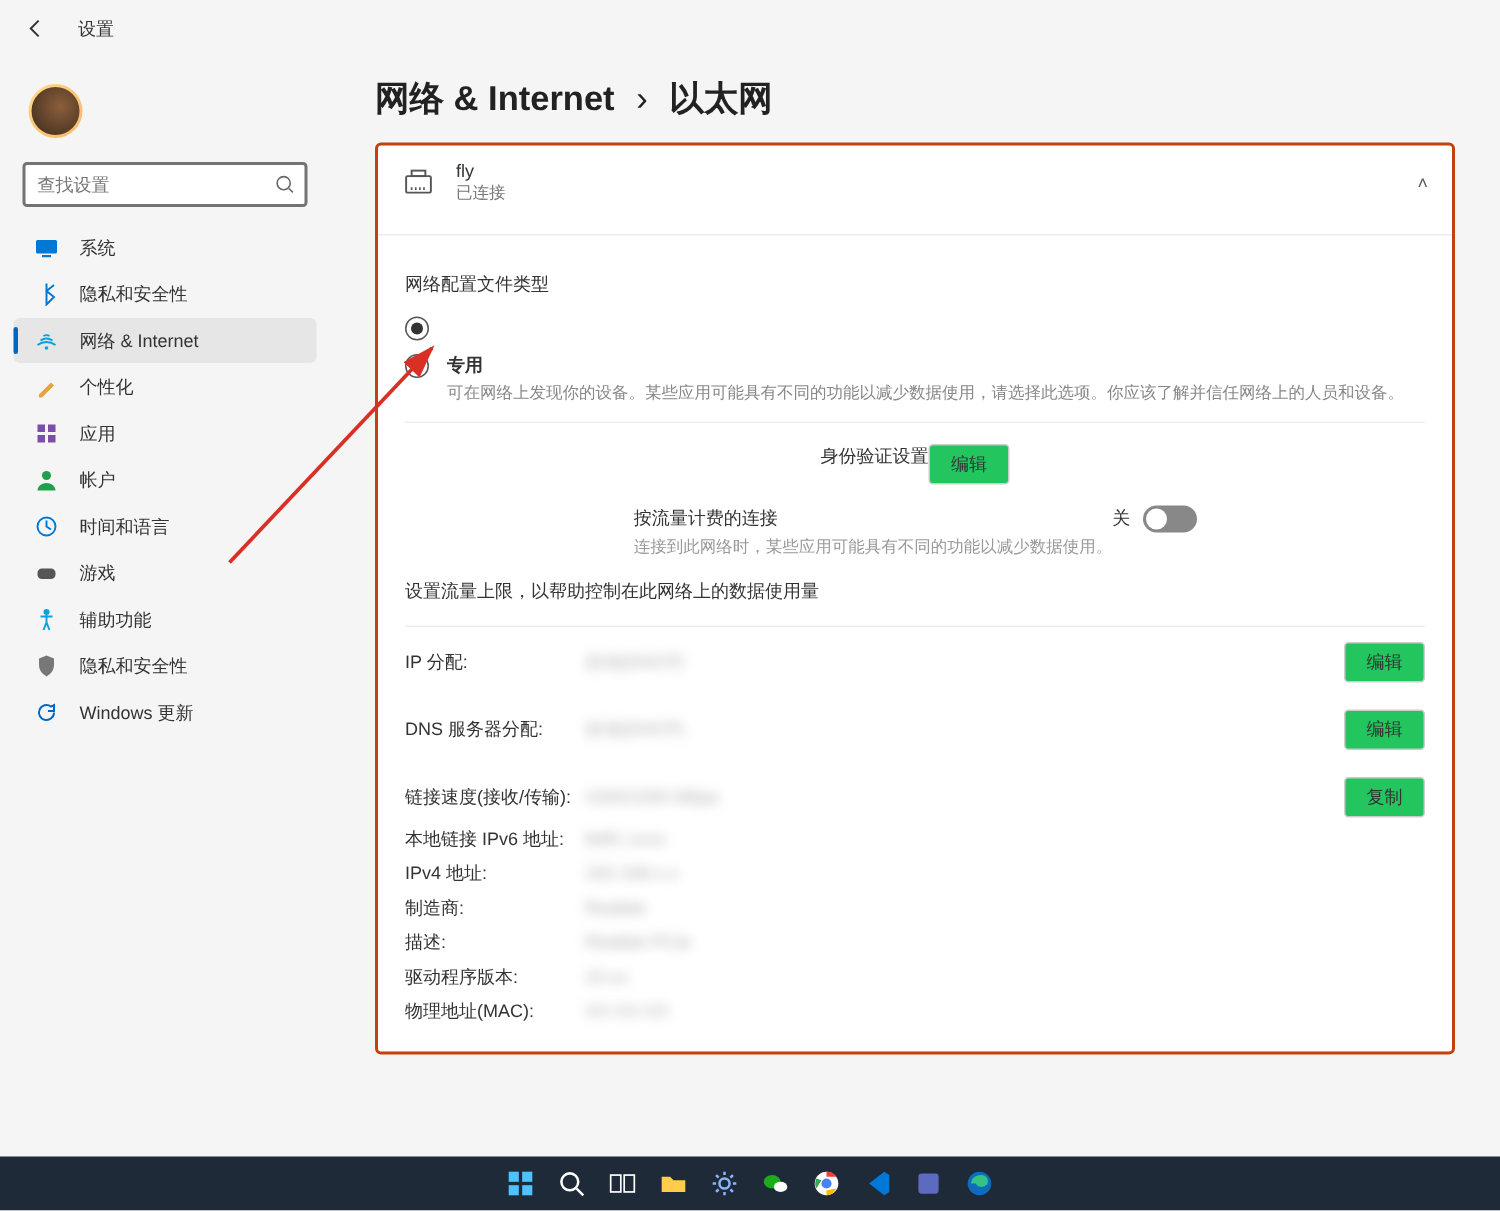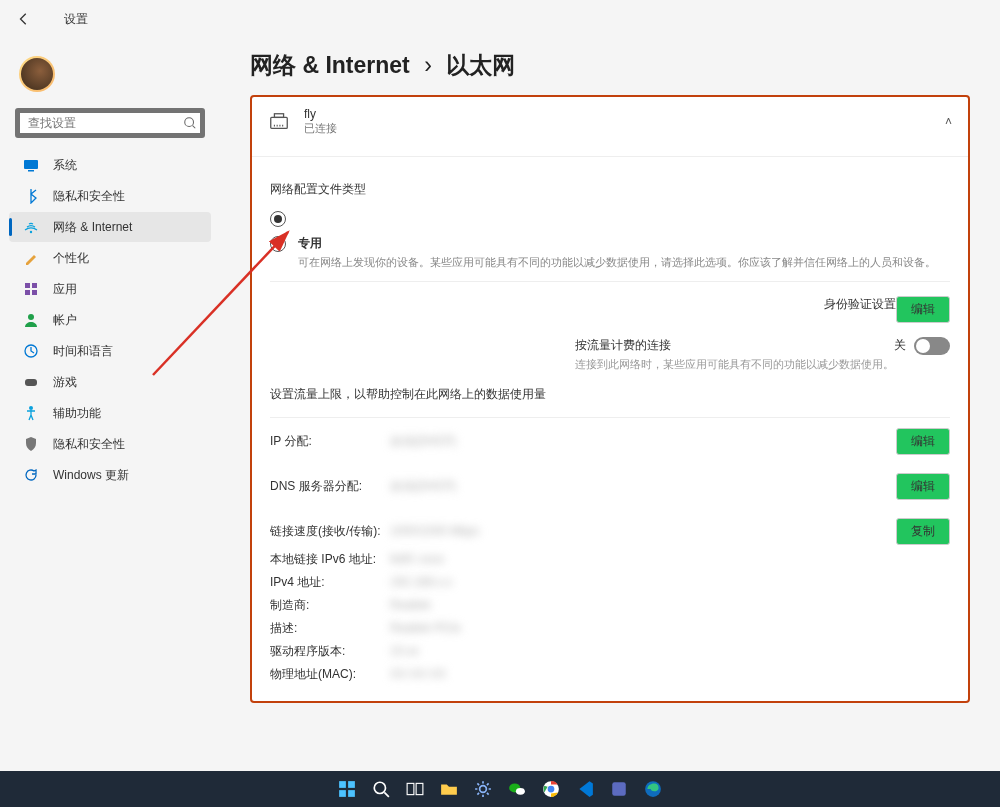--- a/index.html
+++ b/index.html
@@ -1,26 +1,26 @@
 <!DOCTYPE html>
 <html><head>
 <meta charset="utf-8">
 <style>
   * { margin: 0; padding: 0; box-sizing: border-box; }
   body { font-family: "Segoe UI", "Microsoft YaHei", sans-serif; background: #f5f5f5; width: 1000px; height: 807px; overflow: hidden; position: relative; }
-  .header { display: flex; align-items: center; padding: 14px 16px; height: 38px; gap: 12px; }
+  .header { display: flex; align-items: center; padding: 14px 16px; height: 38px; }
   .back-btn { width: 16px; height: 16px; display:flex; align-items:center; justify-content:center; margin-right: 20px; cursor:pointer; }
   .header-title { font-size: 12px; color: #333; }
   .main-wrap { display: flex; height: calc(100% - 38px - 36px); }
   .sidebar { width: 220px; padding: 10px 5px 0 5px; }
   .profile { display:flex; align-items:center; padding: 8px 14px 12px 14px; }
   .profile-pic { width: 36px; height:36px; border-radius:50%; background: radial-gradient(circle at 30% 30%, #ffe08a, #f7b267); position:relative; display:flex; align-items:center; justify-content:center;}
   .profile-pic::after{content:"";position:absolute;width:32px;height:32px;border-radius:50%;background:radial-gradient(circle at 60% 40%,#8b5e3c,#3a2a1a);}
   .search { position:relative; margin: 4px 10px 12px 10px; }
-  .search input { width:100%; height:30px; border:5px solid #737373; background:#fff; border-radius:3px; padding: 0 28px 0 8px; font-size:12px; color:#333; }
+  .search input { width:100%; height:30px; border:2px solid #737373; background:#fff; border-radius:3px; padding: 0 28px 0 8px; font-size:12px; color:#333; }
   .search .icon { position:absolute; right:8px; top:50%; transform:translateY(-50%); width:14px; height:14px; color:#666;}
   .nav { list-style:none; }
   .nav-item { display:flex; align-items:center; height:30px; padding: 0 14px; font-size:12px; color:#333; border-radius:4px; margin:1px 4px; cursor:pointer; }
   .nav-item.selected { background:#e6e6e6; position:relative; }
   .nav-item.selected::before { content:""; position:absolute; left:0; top:6px; bottom:6px; width:3px; background:#0067c0; border-radius:2px; }
   .nav-icon { width:16px; height:16px; margin-right:14px; display:flex; align-items:center; justify-content:center; }
   .content { flex:1; padding: 12px 30px 0 30px; overflow:auto; }
   .breadcrumb { font-size:23px; font-weight:600; color:#222; margin-bottom: 14px; }
   .bc-chevron { margin:0 8px; font-weight:normal; }
   .card { background:#fff; border:2px solid #c2410c; border-radius:4px; margin-bottom:10px; }
@@ -29,21 +29,21 @@
   .card-head-text .line1 { font-size:12px; color:#333; }
   .card-head-text .line2 { font-size:11px; color:#777; }
   .chev-right { margin-left:auto; color:#555; font-size:12px; }
   .card-body { padding: 4px 18px 12px 18px; }
   .section-title { font-size:12px; color:#333; margin:10px 0 12px 0; }
   .radio-row { display:flex; align-items:flex-start; margin:8px 0; }
   .radio { width:16px; height:16px; border:1.5px solid #555; border-radius:50%; margin-right:12px; margin-top:1px; position:relative; flex-shrink:0; cursor:pointer;}
   .radio.checked::after { content:""; position:absolute; left:2.5px; top:2.5px; width:8px; height:8px; background:#333; border-radius:50%;}
   .radio-label { font-size:12px; font-weight:600; color:#333; }
   .radio-desc { font-size:11px; color:#888; line-height:1.5; margin-top:2px;}
-  .block { display:flex; align-items:flex-start; justify-content:flex-end; margin:14px 0; }
+  .block { display:flex; align-items:flex-start; justify-content:center; margin:14px 0; }
   .block-left .bl-title { font-size:12px; color:#333; }
   .block-left .bl-desc { font-size:11px; color:#999; margin-top:3px; max-width:500px;}
   .btn { border:1px solid #ccc; background:#22c55e; border-radius:3px; font-size:12px; color:#333; padding:4px 14px; cursor:pointer; }
   .toggle-wrap { display:flex; align-items:center; gap:8px;}
   .toggle-label{font-size:12px;color:#333;}
   .toggle { width:36px; height:18px; border-radius:9px; background:#888; position:relative; cursor:pointer;}
   .toggle::after{content:"";position:absolute;left:2px;top:2px;width:14px;height:14px;background:#fff;border-radius:50%;}
   .info-row { display:flex; align-items:center; margin:6px 0; }
   .info-label { width:120px; font-size:12px; color:#333; flex-shrink:0;}
   .info-value { font-size:12px; color:#b0b0b0; filter:blur(4px); }

